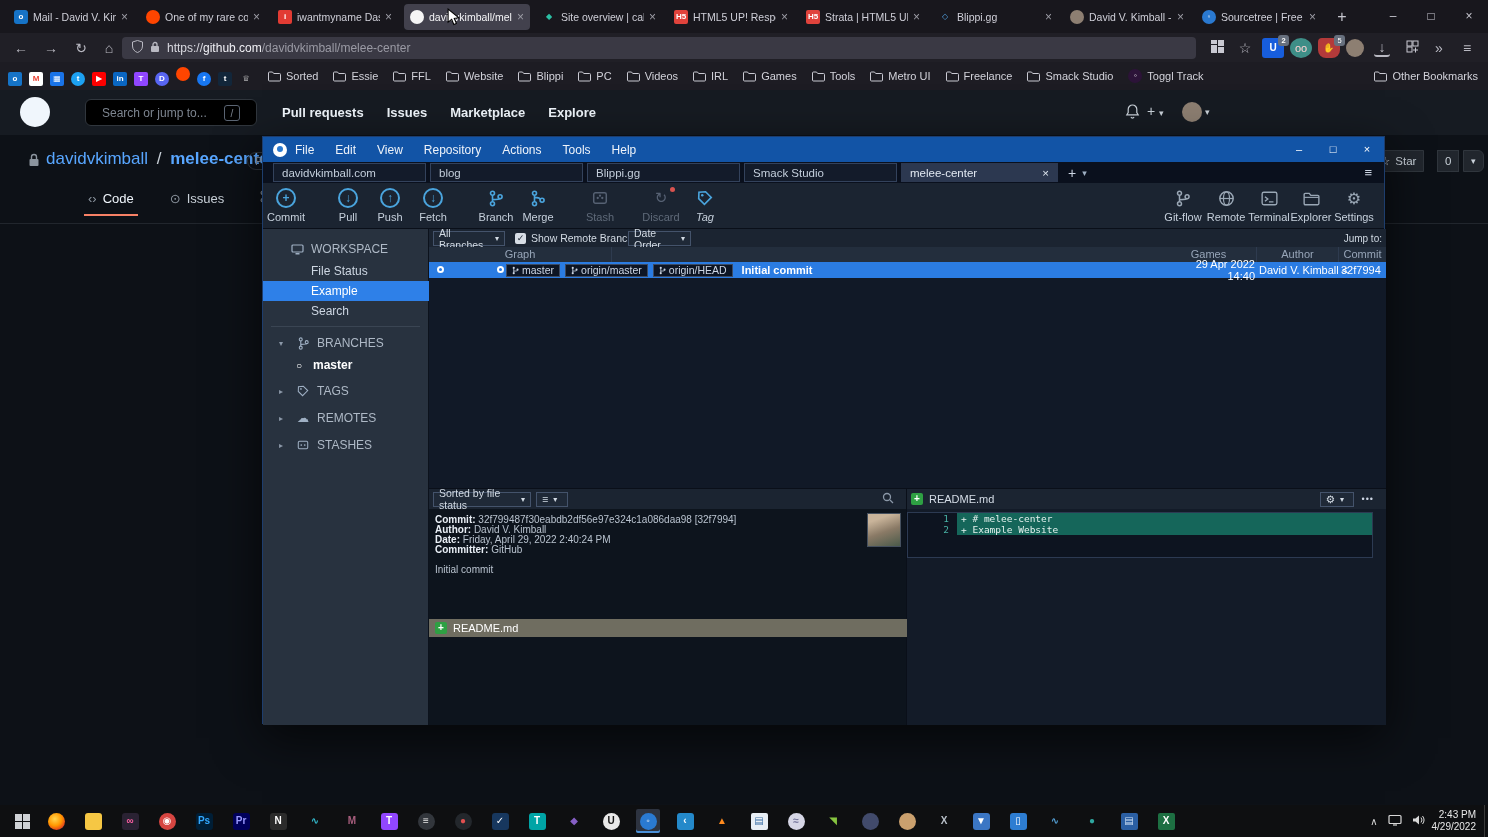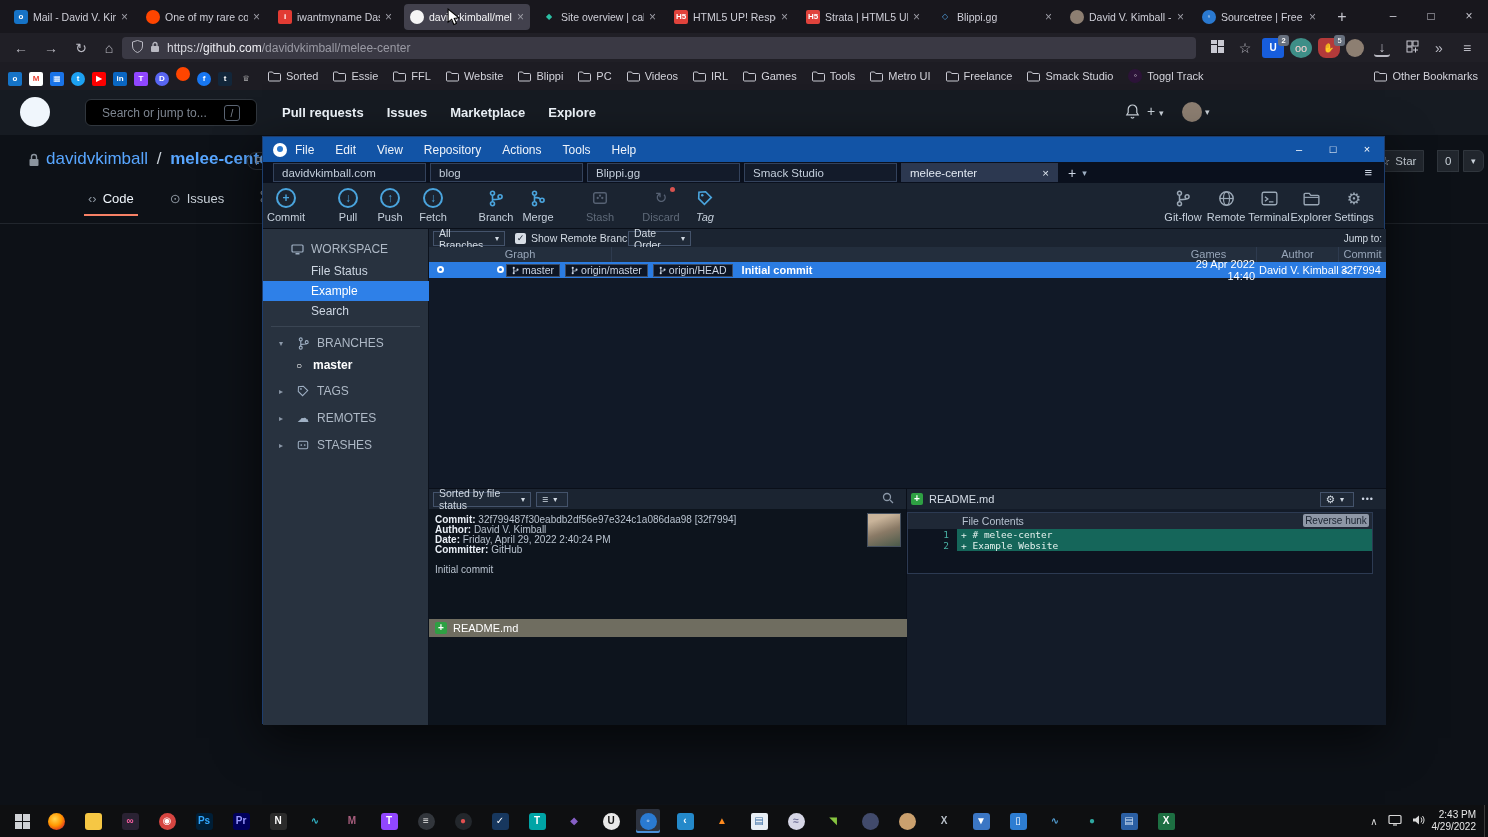--- a/index.html
+++ b/index.html
@@ -709,24 +709,20 @@
         <div class="panelbar">
           <span class="plus-ico">+</span>
           <span style="margin-left:6px;font-size:11px;color:#d5dde7;">README.md</span>
           <span class="flt" style="position:static;width:34px;height:15px;margin-left:auto;">
             <span>⚙</span>
             <span style="font-size:8px;">▾</span>
           </span>
           <span style="margin:0 8px;color:#cdd6e4;font-size:9px;letter-spacing:1px;">•••</span>
         </div>
         <div class="hunk">
-          <div class="hunkhead">
-            <span style="margin-left:54px;">File Contents</span>
-            <span class="revbtn">Reverse hunk</span>
-          </div>
           <span style="display:block;">
             <div class="dline">
                 <span class="dnum">1</span>
                 <span class="dtxt">+ # melee-center</span>
               </div>
               <div class="dline">
                 <span class="dnum">2</span>
                 <span class="dtxt">+ Example Website</span>
               </div>
           </span>

